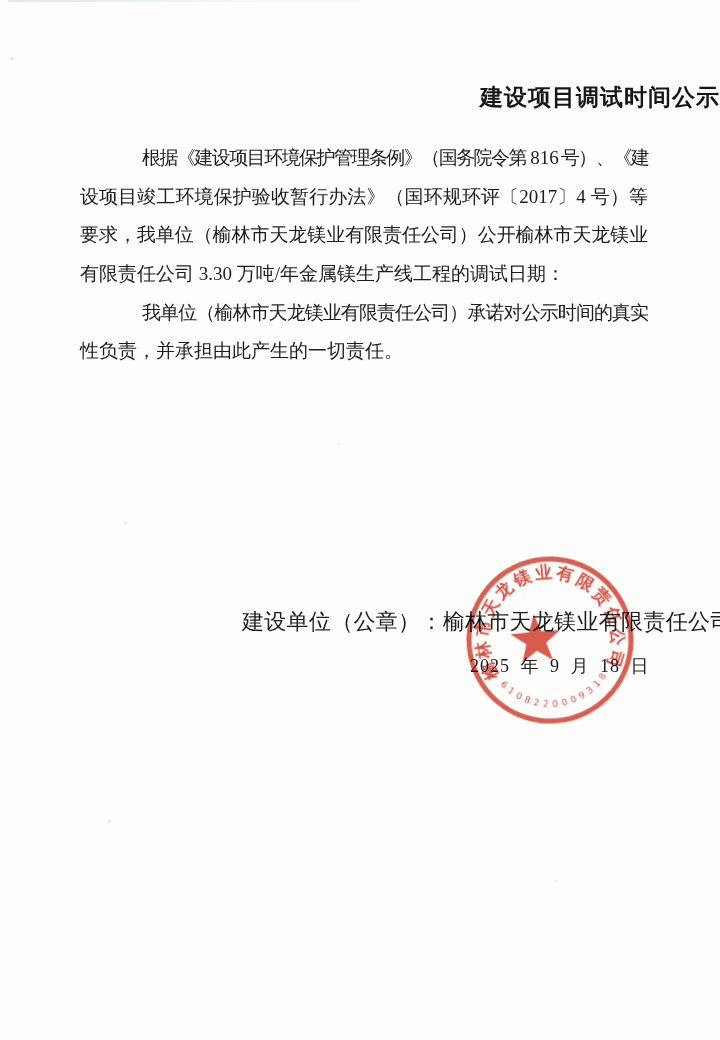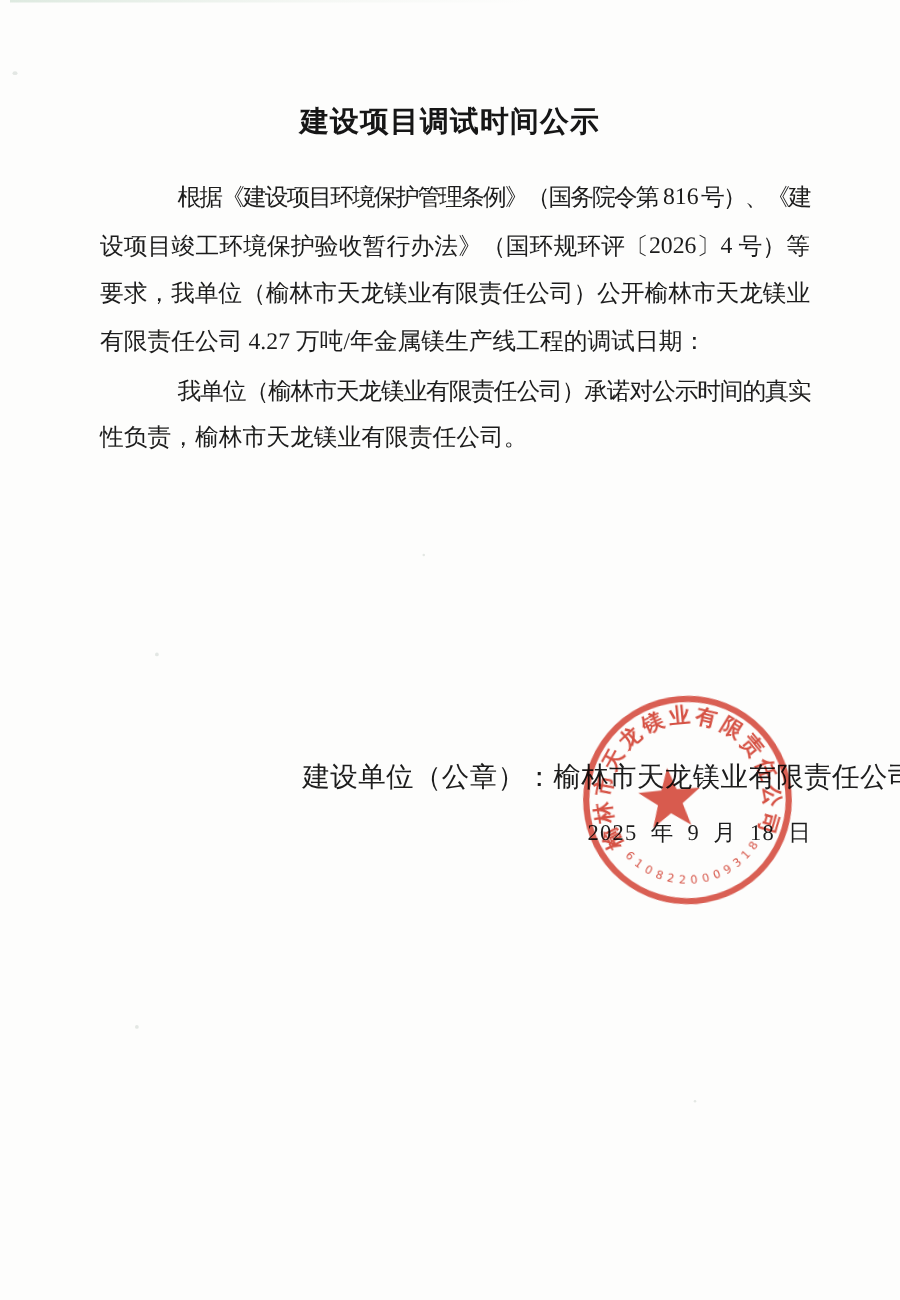--- a/index.html
+++ b/index.html
@@ -9,21 +9,21 @@
     font-family:"Liberation Serif","DejaVu Serif",serif;
     color:#1c1c1c;
   }
   .scan-edge{
     position:absolute;top:0;left:8px;width:420px;height:2px;
     background:linear-gradient(90deg,rgba(150,190,160,.30),rgba(190,210,190,.12) 60%,rgba(190,210,190,0));
   }
   .speck{position:absolute;border-radius:50%;background:rgba(160,175,165,.28);}
   .title{
     position:absolute;top:82px;left:0;width:720px;height:32px;
-    text-align:center;font-size:23px;font-weight:700;letter-spacing:1px;
+    text-align:right;font-size:23px;font-weight:700;letter-spacing:1px;
     color:#161616;
   }
   .body-text{position:absolute;left:80px;top:139px;width:568px;font-size:19px;}
   .line{height:38.6px;line-height:38.6px;white-space:nowrap;}
   .jz{display:flex;justify-content:space-between;align-items:center;line-height:normal;}
   .jz span{white-space:pre;min-width:0;}
   .ind{padding-left:62px;}
   .signature{
     position:absolute;left:242px;top:609px;width:420px;
     font-size:22px;line-height:26px;white-space:nowrap;letter-spacing:.3px;
@@ -104,21 +104,21 @@
         <span>办</span>
         <span>法</span>
         <span>》</span>
         <span>（</span>
         <span>国</span>
         <span>环</span>
         <span>规</span>
         <span>环</span>
         <span>评</span>
         <span>〔</span>
-        <span>2026</span>
+        <span>2017</span>
         <span>〕</span>
         <span>4</span>
         <span> </span>
         <span>号</span>
         <span>）</span>
         <span>等</span>
       </div>
     <div class="line jz">
         <span>要</span>
         <span>求</span>
@@ -144,21 +144,21 @@
         <span>公</span>
         <span>开</span>
         <span>榆</span>
         <span>林</span>
         <span>市</span>
         <span>天</span>
         <span>龙</span>
         <span>镁</span>
         <span>业</span>
       </div>
-    <div class="line">有限责任公司 4.27 万吨/年金属镁生产线工程的调试日期：</div>
+    <div class="line">有限责任公司 3.30 万吨/年金属镁生产线工程的调试日期：</div>
     <div class="line jz ind">
         <span>我</span>
         <span>单</span>
         <span>位</span>
         <span>（</span>
         <span>榆</span>
         <span>林</span>
         <span>市</span>
         <span>天</span>
         <span>龙</span>
@@ -175,21 +175,21 @@
         <span>诺</span>
         <span>对</span>
         <span>公</span>
         <span>示</span>
         <span>时</span>
         <span>间</span>
         <span>的</span>
         <span>真</span>
         <span>实</span>
       </div>
-    <div class="line">性负责，榆林市天龙镁业有限责任公司。</div>
+    <div class="line">性负责，并承担由此产生的一切责任。</div>
   </div>
 
   <div class="signature">建设单位（公章）：榆林市天龙镁业有限责任公司</div>
   <div class="sign-date">2025 年 9 月 18 日</div>
 
   <svg class="seal" viewBox="0 0 200 200">
     <circle cx="100" cy="100" r="81" fill="none" stroke="#d23a2b" stroke-width="5" stroke-opacity=".92"></circle>
     <polygon fill="#d23a2b" fill-opacity=".95" transform="translate(86,99)" points="0,-26 6.11,-8.41 24.73,-8.03 9.89,3.21 15.28,21.03 0,10.4 -15.28,21.03 -9.89,3.21 -24.73,-8.03 -6.11,-8.41"></polygon>
     <defs>
       <path id="ringArc" d="M 46.3 131 A 62 62 0 1 1 153.7 131" fill="none"></path>

